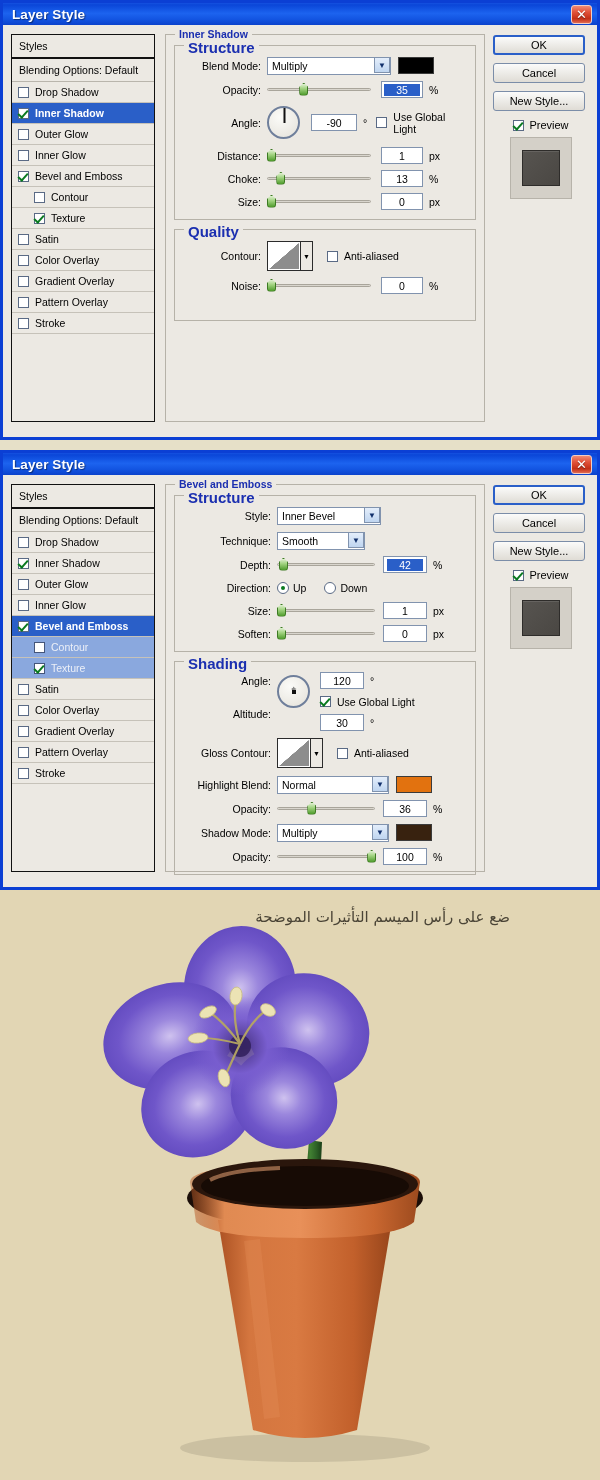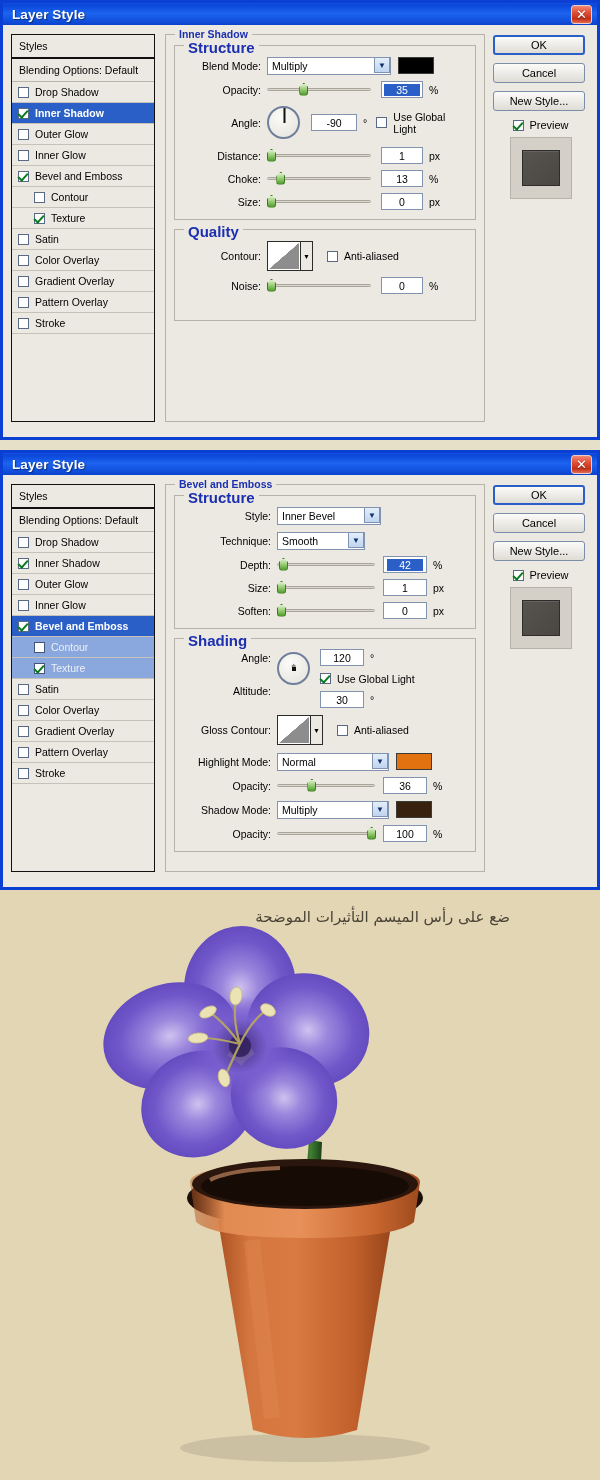--- a/index.html
+++ b/index.html
@@ -558,20 +558,31 @@
               <span class="slider" style="width:98px;margin-right:8px;">
                 <span class="track"></span>
                   <span class="thumb" style="left:2%;"></span>
               </span>
               <span class="numbox wide">
                   <span class="hl">42</span>
                 </span>
               <span class="unit">%</span>
             </div>
 
+            <div class="row">
+              <span class="row-lbl wide">Direction:</span>
+              <span class="chk-lbl">
+                <span class="radio on"></span>
+                <span>Up</span>
+              </span>
+              <span class="chk-lbl" style="margin-left:18px;">
+                <span class="radio"></span>
+                <span>Down</span>
+              </span>
+            </div>
 
             <div class="row">
               <span class="row-lbl wide">Size:</span>
               <span class="slider" style="width:98px;margin-right:8px;">
                 <span class="track"></span>
                   <span class="thumb" style="left:0%;"></span>
               </span>
               <span class="numbox wide">1</span>
               <span class="unit">px</span>
             </div>
@@ -629,21 +640,21 @@
                   </span>
                 <span class="contour-arrow">▼</span>
               </span>
               <span class="chk-lbl" style="margin-left:14px;">
                 <span class="cb"></span>
                 <span>Anti-aliased</span>
               </span>
             </div>
 
             <div class="row" style="margin-top:7px;">
-              <span class="row-lbl wide">Highlight Mode:</span>
+              <span class="row-lbl wide">Highlight Blend:</span>
               <span class="combo-wrap">
                 <span class="combo" style="width:112px;">Normal</span>
                 <span class="combo-arrow">▼</span>
               </span>
               <span class="swatch" style="background:#e2720f;"></span>
             </div>
 
             <div class="row">
               <span class="row-lbl wide">Opacity:</span>
               <span class="slider" style="width:98px;margin-right:8px;">

